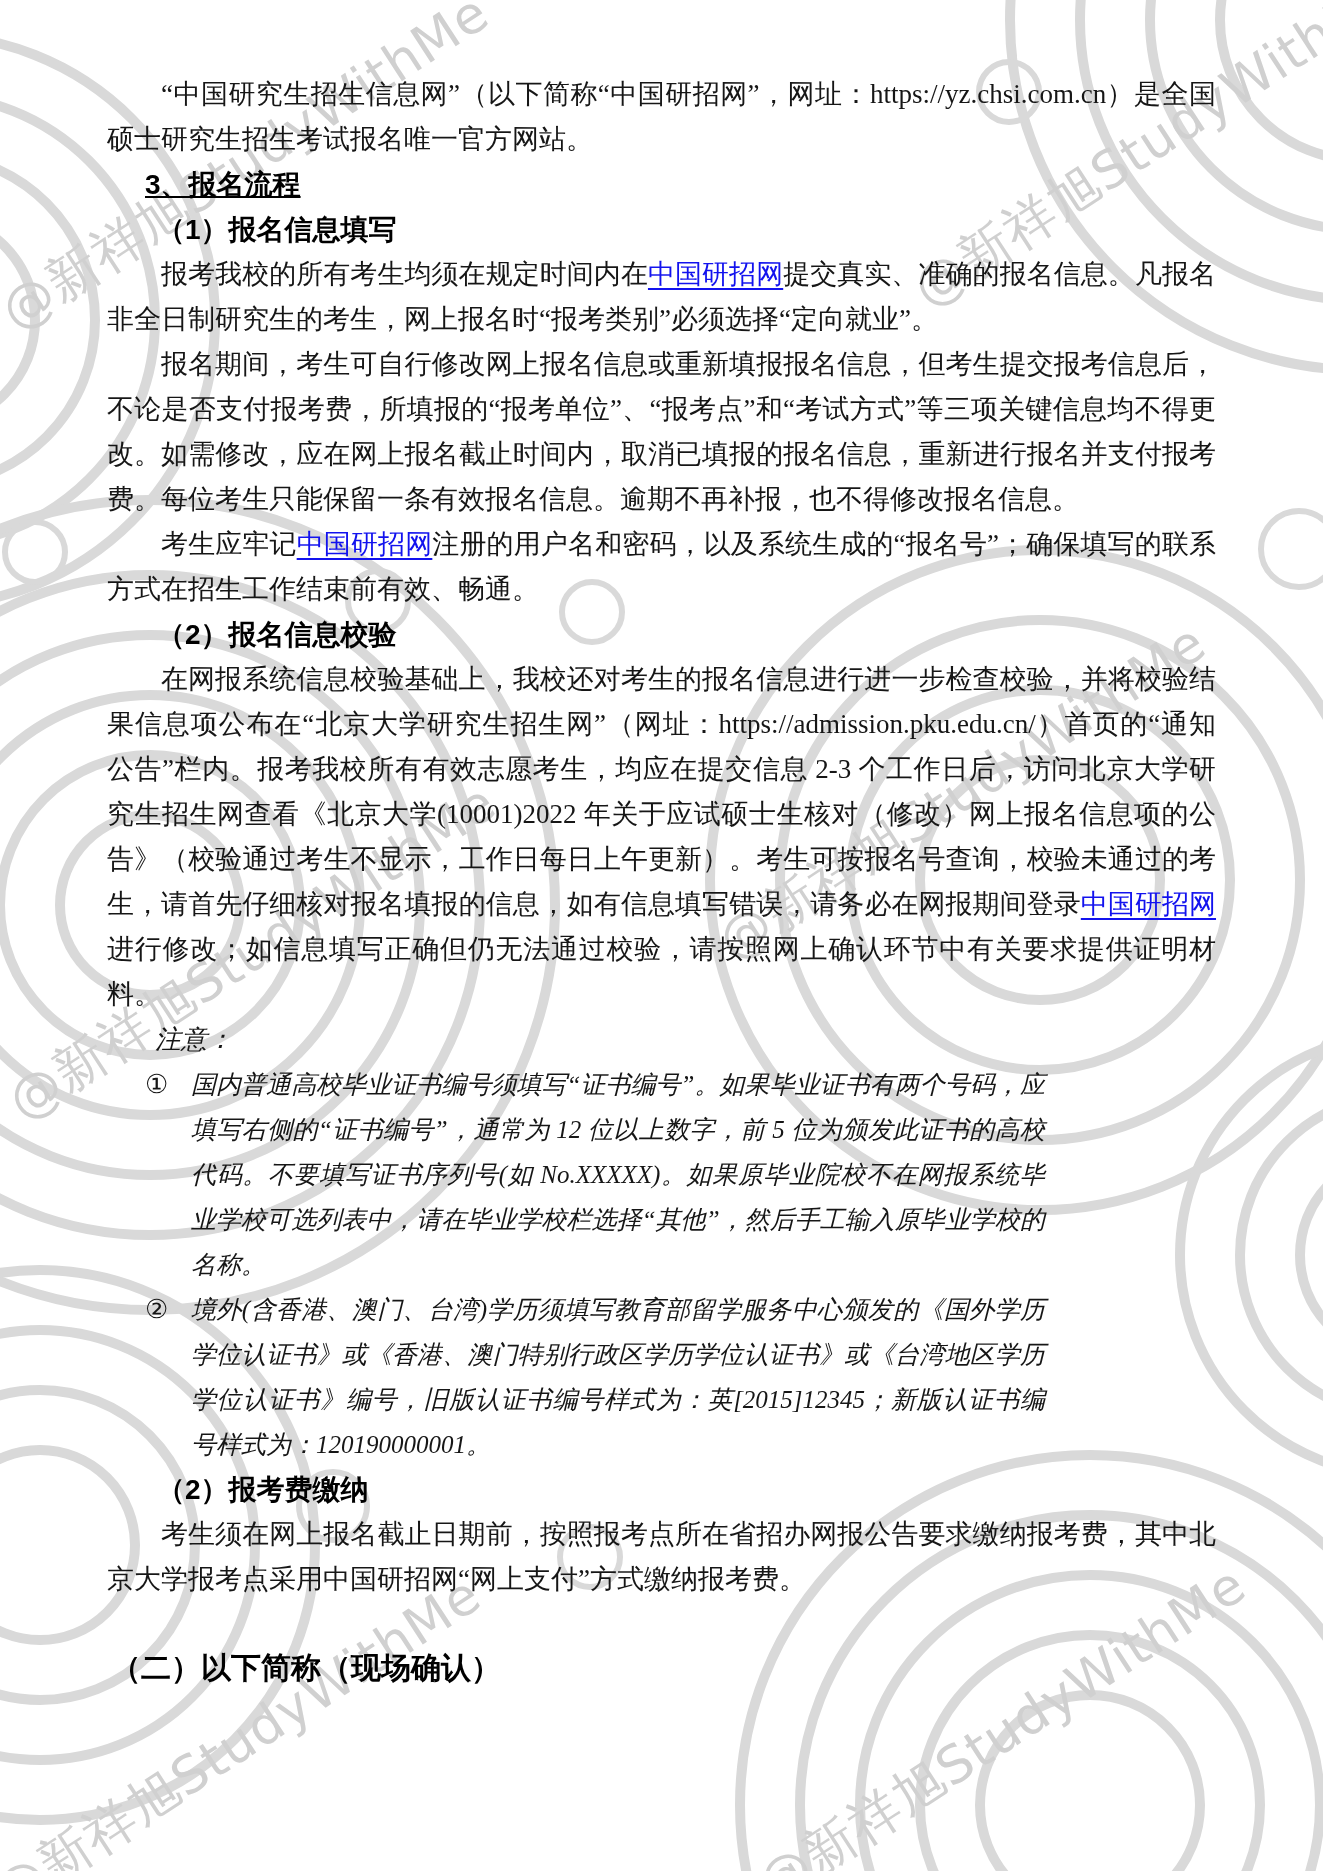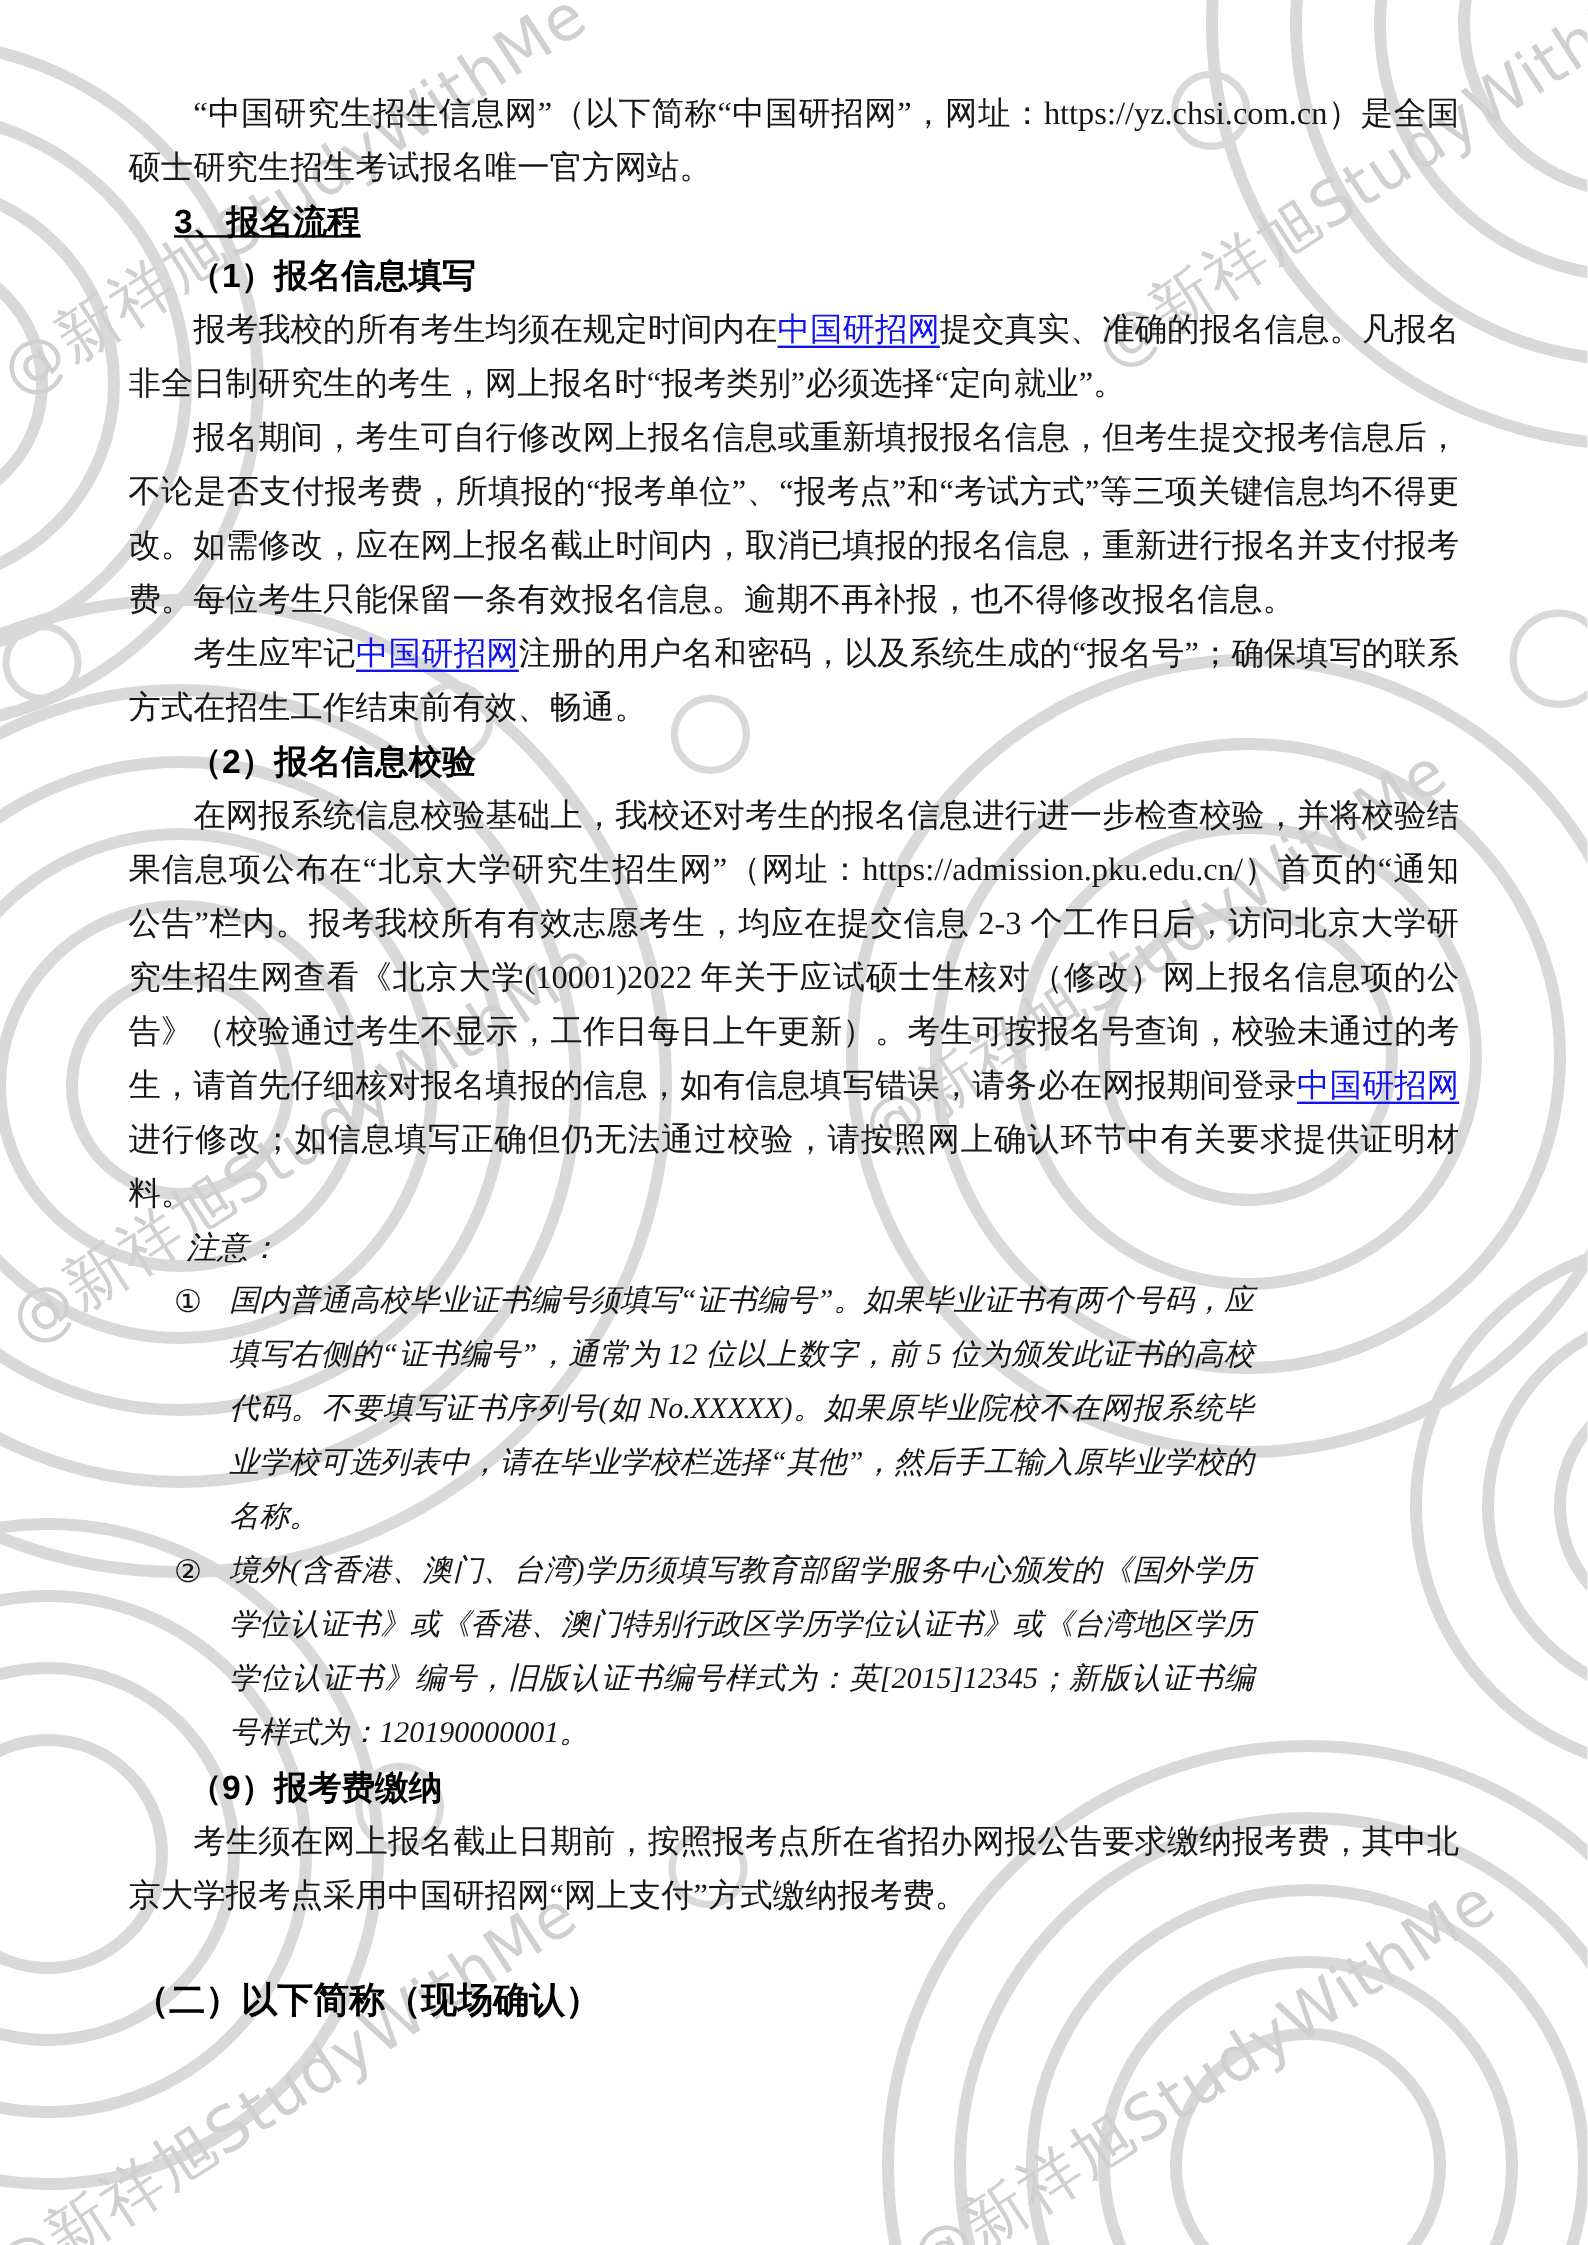--- a/index.html
+++ b/index.html
@@ -173,20 +173,20 @@
     <div class="note-item">
       <span class="marker">①</span>
       <span class="itext">国内普通高校毕业证书编号须填写“证书编号”。如果毕业证书有两个号码，应填写右侧的“证书编号”，通常为 12 位以上数字，前 5 位为颁发此证书的高校代码。不要填写证书序列号(如 No.XXXXX)。如果原毕业院校不在网报系统毕业学校可选列表中，请在毕业学校栏选择“其他”，然后手工输入原毕业学校的名称。</span>
     </div>
 
     <div class="note-item">
       <span class="marker">②</span>
       <span class="itext">境外(含香港、澳门、台湾)学历须填写教育部留学服务中心颁发的《国外学历学位认证书》或《香港、澳门特别行政区学历学位认证书》或《台湾地区学历学位认证书》编号，旧版认证书编号样式为：英[2015]12345；新版认证书编号样式为：120190000001。</span>
     </div>
 
-    <h4 class="h-sec h-paren">（9）报考费缴纳</h4>
+    <h4 class="h-sec h-paren">（2）报考费缴纳</h4>
 
     <p class="body-p"><span>考生须在网上报名截止日期前，按照报考点所在省招办网报公告要求缴纳报考费，其中北京大学报考点采用中国研招网“网上支付”方式缴纳报考费。</span></p>
 
     <h2 class="h-big">（二）以下简称（现场确认）</h2>
 
   </div>
 </div>
 
 </body></html>

